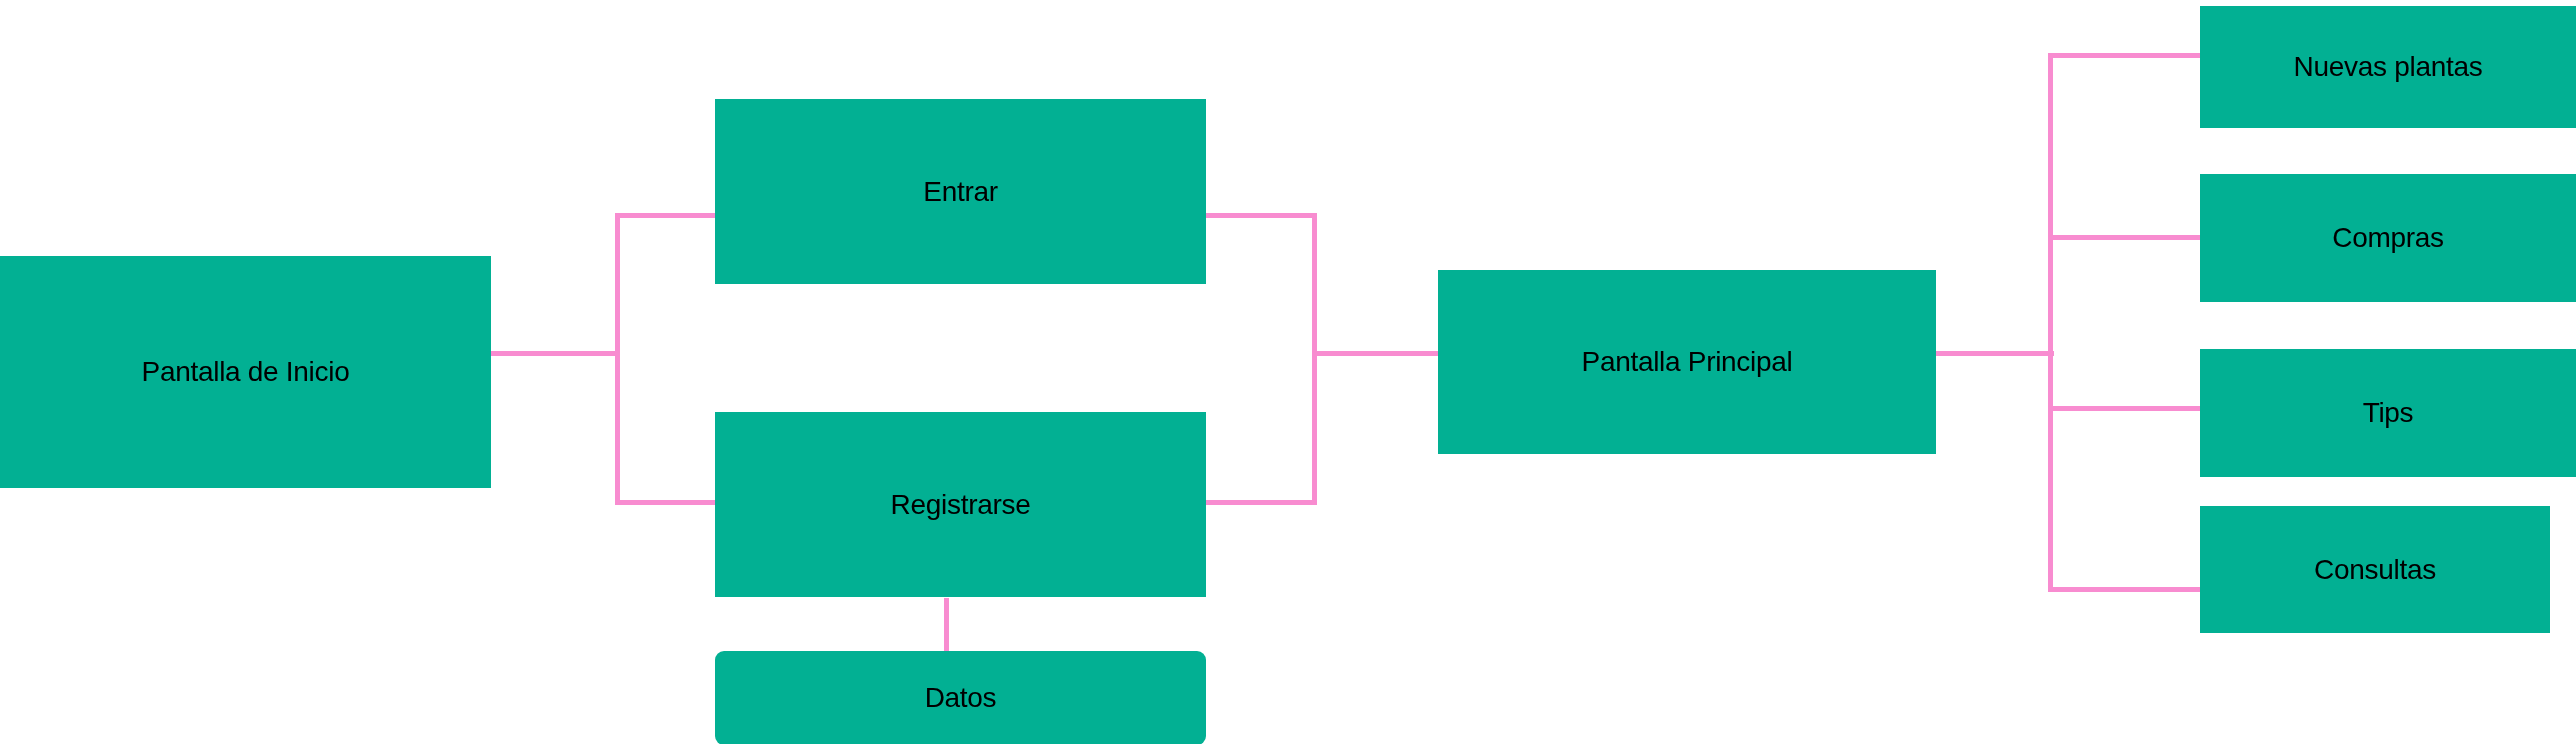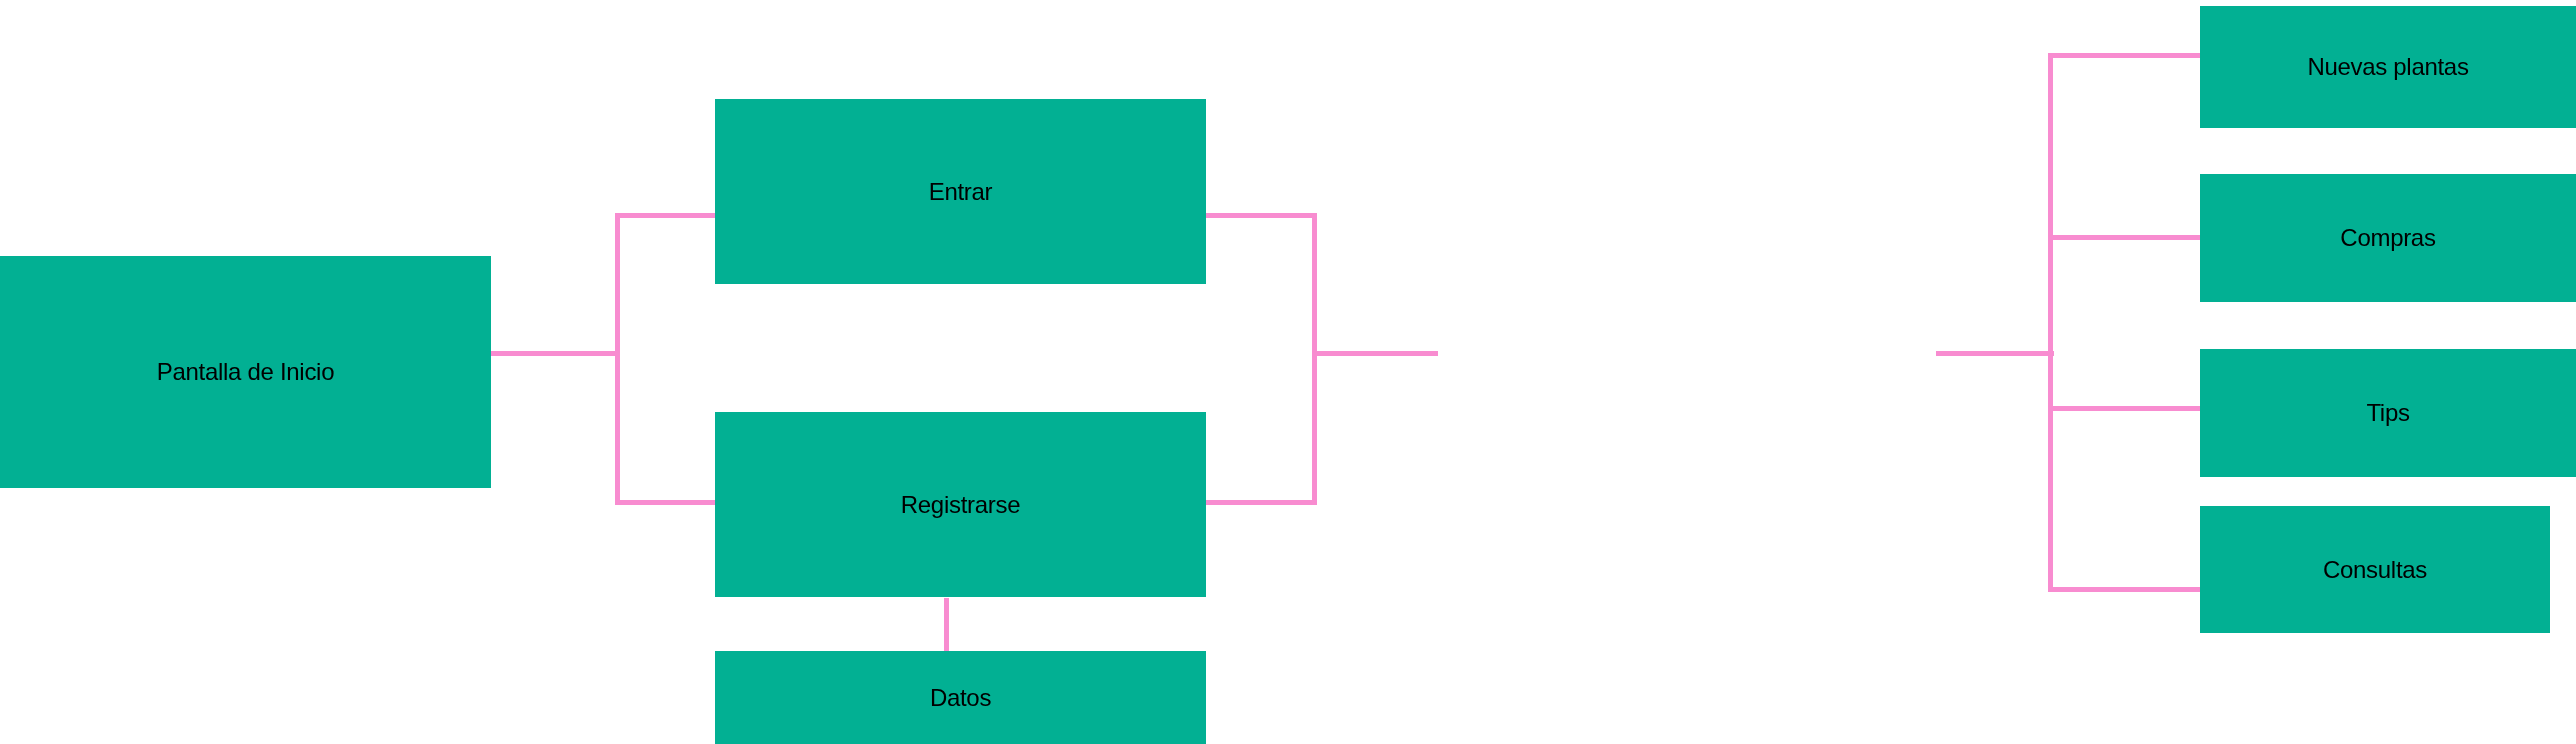--- a/index.html
+++ b/index.html
@@ -18,21 +18,21 @@
   .node {
     position: absolute;
     background: var(--teal, #02B093);
     display: flex;
     align-items: center;
     justify-content: center;
     box-sizing: border-box;
   }
   .node-label {
     color: var(--ink, #000000);
-    font-size: 24px;
+    font-size: 28px;
     letter-spacing: -0.3px;
     white-space: nowrap;
   }
   .edge {
     position: absolute;
     background: var(--pink, #F88CD0);
   }
   .edge.h { height: 5.3px; }
   .edge.v { width: 5.3px; }
 </style>
@@ -62,24 +62,27 @@
   </div>
 
   <div class="node" style="left:715px; top:99px;  width:491px; height:185px;">
     <span class="node-label">Entrar</span>
   </div>
 
   <div class="node" style="left:715px; top:412px;  width:491px; height:185px;">
     <span class="node-label">Registrarse</span>
   </div>
 
-  <div class="node" style="left:715px; top:651px; width:491px; height:94px;">
+  <div class="node" style="left:715px; top:651px; width:491px; height:94px;border-radius:9px;">
     <span class="node-label">Datos</span>
   </div>
 
+  <div class="node" style="left:1438px; top:270px;  width:498px; height:184px;">
+    <span class="node-label">Pantalla Principal</span>
+  </div>
 
   <div class="node" style="left:2200px; top:6.4px;   width:376px; height:122px;">
     <span class="node-label">Nuevas plantas</span>
   </div>
 
   <div class="node" style="left:2200px; top:174px;  width:376px; height:128px;justify-content:center;">
     <span class="node-label">Compras</span>
   </div>
 
   <div class="node" style="left:2200px; top:349px;  width:376px; height:128px;text-align:center;">

